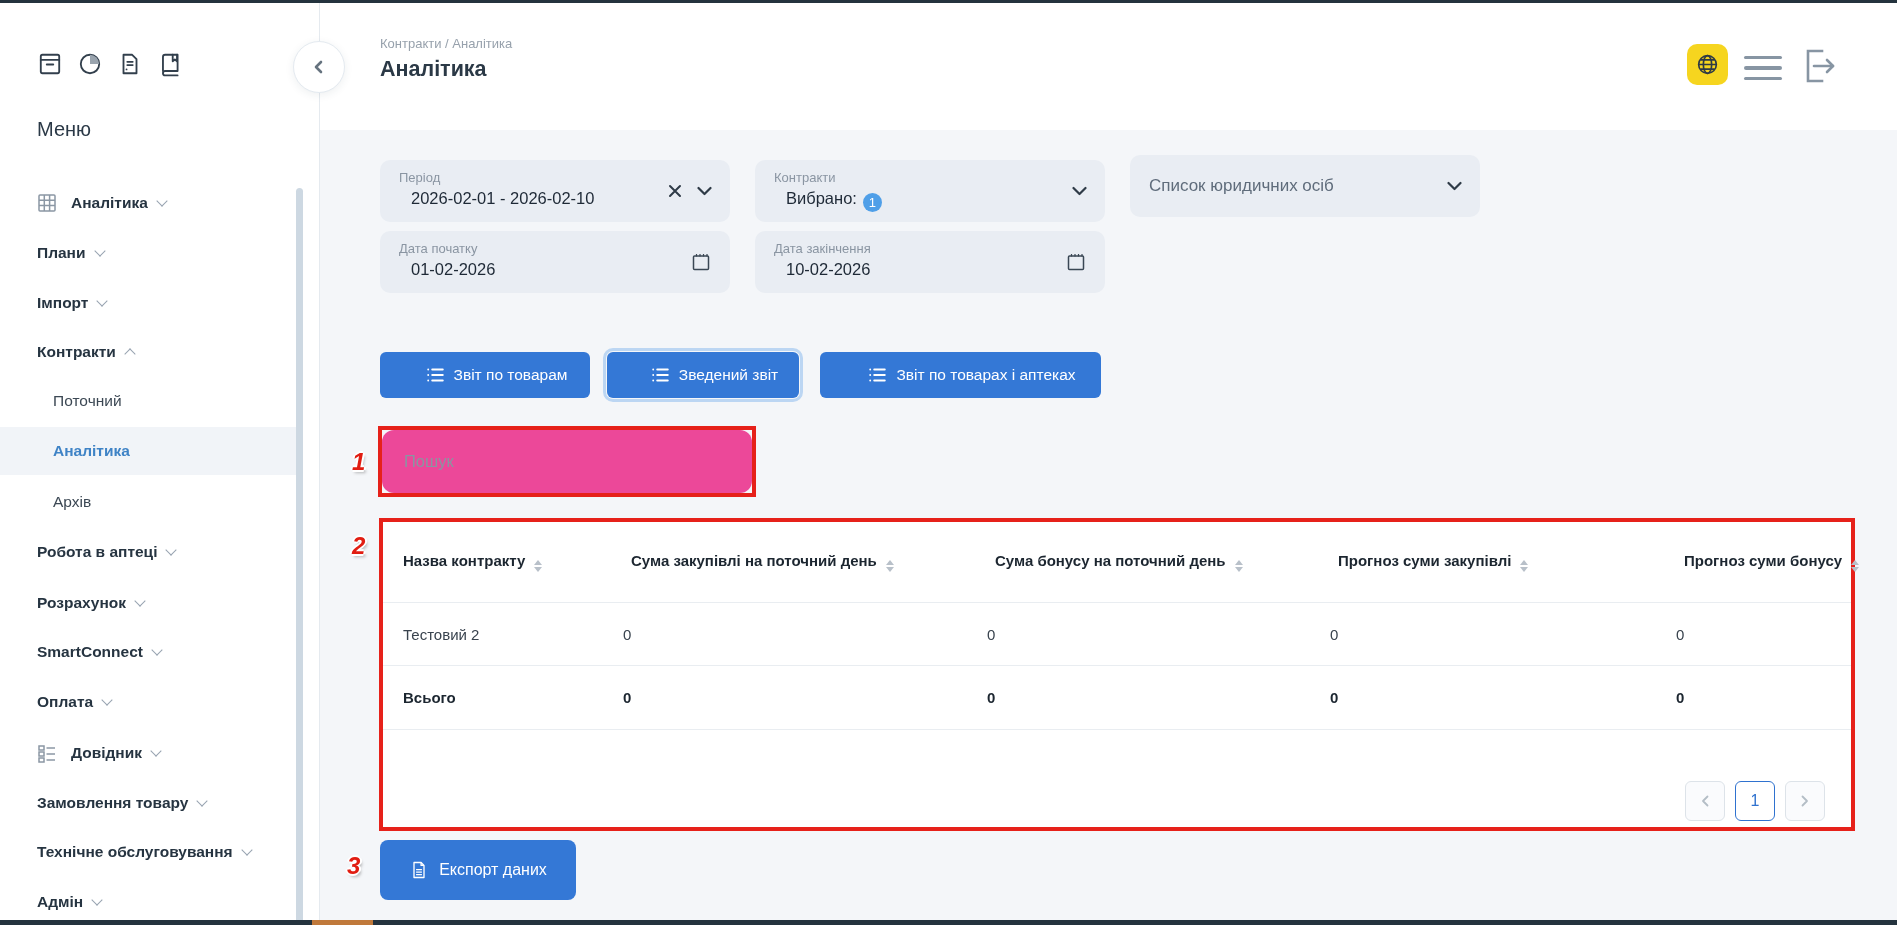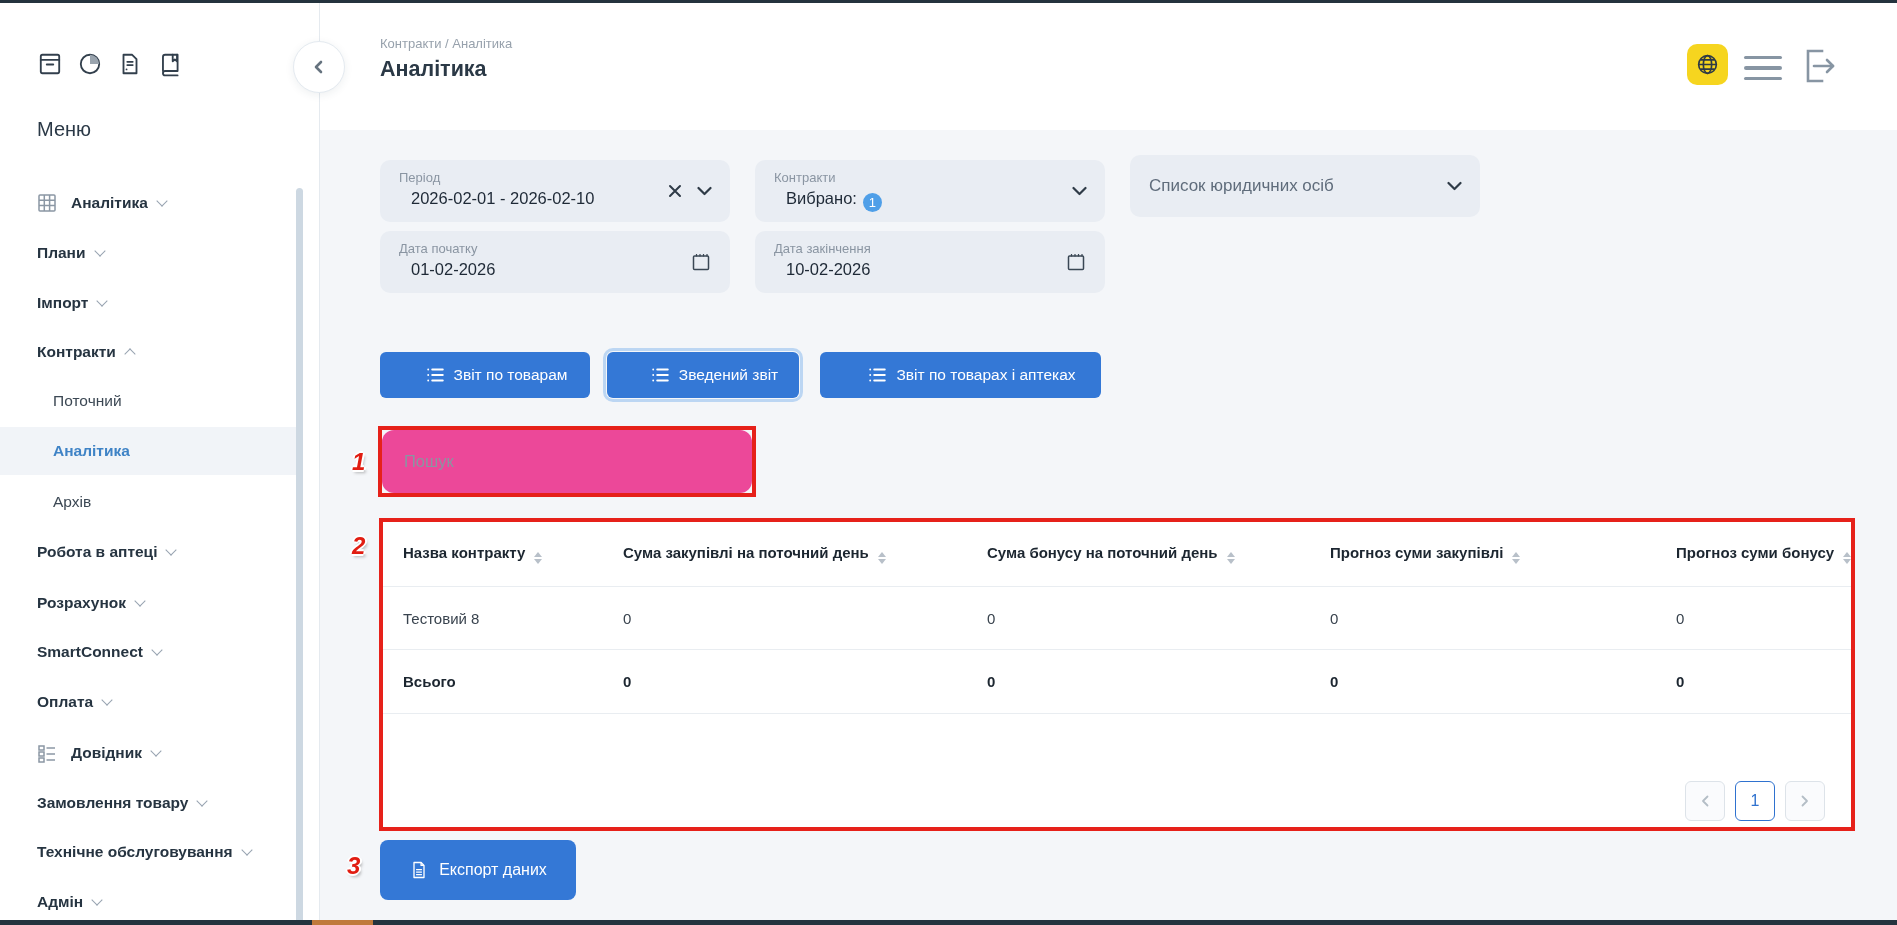--- a/index.html
+++ b/index.html
@@ -56,21 +56,21 @@
 
   
   .search-wrap{left:58px;top:423px;width:378px;height:71px;}
   .search-wrap input{width:100%;height:100%;box-sizing:border-box;background:#ec4899;border:none;border-radius:12px;padding:0 0 0 22px;font-size:16.5px;color:#1e2936;font-family:inherit;outline:none;}
   .search-wrap input::placeholder{color:#8a95a2;}
 
   
   .table-box{left:59px;top:515px;width:1476px;height:313px;background:#fff;}
   table.grid{width:100%;border-collapse:collapse;table-layout:fixed;}
   table.grid col.c1{width:240px;} table.grid col.c2{width:364px;} table.grid col.c3{width:343px;} table.grid col.c4{width:346px;} table.grid col.c5{width:auto;}
-  table.grid th{height:64px;text-align:left;font-size:15px;font-weight:700;color:#1c2630;border-bottom:1px solid #e9edf1;padding:0;white-space:nowrap;}
+  table.grid th{height:64px;text-align:left;font-size:15px;font-weight:700;color:#1c2630;border-bottom:1px solid #e9edf1;padding:8px;white-space:nowrap;}
   table.grid td{height:62px;font-size:15px;color:#39434e;border-bottom:1px solid #e9edf1;padding:0;}
   table.grid th:first-child,table.grid td:first-child{padding-left:20px;}
   table.grid tr.total td{font-weight:700;color:#1c2630;height:63px;}
   .sort{display:inline-flex;flex-direction:column;gap:2px;margin-left:9px;vertical-align:1px;}
   .sort i{width:0;height:0;border-left:4px solid transparent;border-right:4px solid transparent;}
   .sort .u{border-bottom:5px solid #b8c0c9;}
   .sort .d{border-top:5px solid #b8c0c9;}
 
   
   .pagination{position:absolute;right:26px;bottom:6px;display:flex;gap:10px;}
@@ -341,21 +341,21 @@
                   <i class="d"></i>
                 </span></th>
             <th><span>Прогноз суми бонусу</span><span class="sort">
                   <i class="u"></i>
                   <i class="d"></i>
                 </span></th>
           </tr>
         </thead>
         <tbody>
           <tr>
-            <td>Тестовий 8</td>
+            <td>Тестовий 2</td>
             <td>0</td>
             <td>0</td>
             <td>0</td>
             <td>0</td>
           </tr>
           <tr class="total">
             <td>Всього</td>
             <td>0</td>
             <td>0</td>
             <td>0</td>

